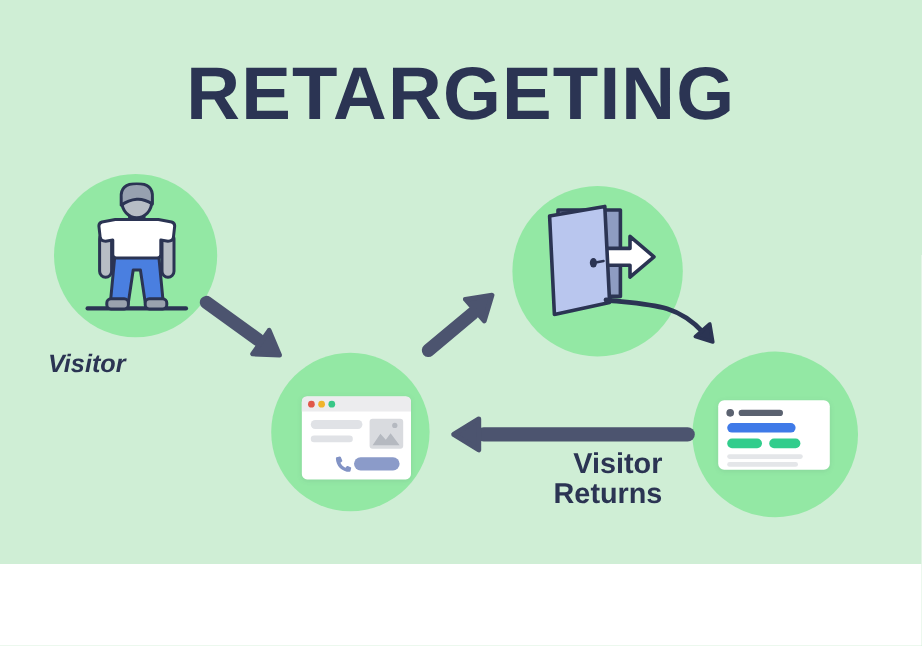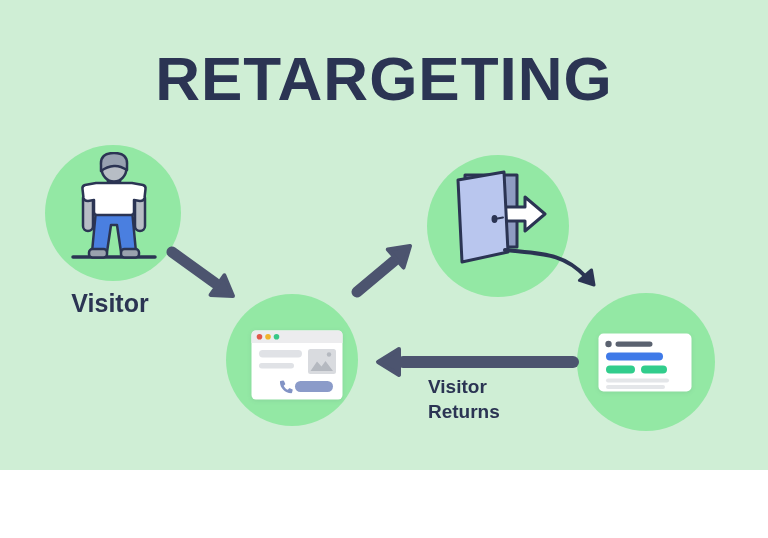--- a/index.html
+++ b/index.html
@@ -5,23 +5,23 @@
   :root{
     --background:#cfeed5; --circle:#93e8a4; --text:#2b3453; --arrow:#4c546f;
   }
   *{margin:0;padding:0;box-sizing:border-box;}
   body{font-family:"Liberation Sans","DejaVu Sans",sans-serif;background:#fff;}
   .canvas{position:relative;width:768px;height:470px;background:var(--background);overflow:hidden;}
   .title{position:absolute;top:48px;left:0;width:768px;text-align:center;
          font-size:62px;line-height:62px;font-weight:bold;letter-spacing:1px;color:var(--text);}
   .bubble{position:absolute;border-radius:50%;background:var(--circle);}
   .bubble svg{position:absolute;}
-  .node-label{position:absolute;text-align:center;font-weight:bold;font-size:25px;
-              line-height:25px;color:var(--text);}
-  .edge-label{position:absolute;text-align:left;font-weight:bold;font-size:19px;
+  .node-label{position:absolute;text-align:left;font-weight:bold;font-size:21px;
+              line-height:25px;color:var(--text);font-style:italic;}
+  .edge-label{position:absolute;text-align:right;font-weight:bold;font-size:24px;
               line-height:25px;color:var(--text);}
   .arrows{position:absolute;left:0;top:0;pointer-events:none;}
   .icon-card{filter:drop-shadow(0 1px 2px rgba(40,50,80,0.10));}
 </style>
 </head>
 <body>
 
 <div class="canvas">
 
   <div class="title">RETARGETING</div>

